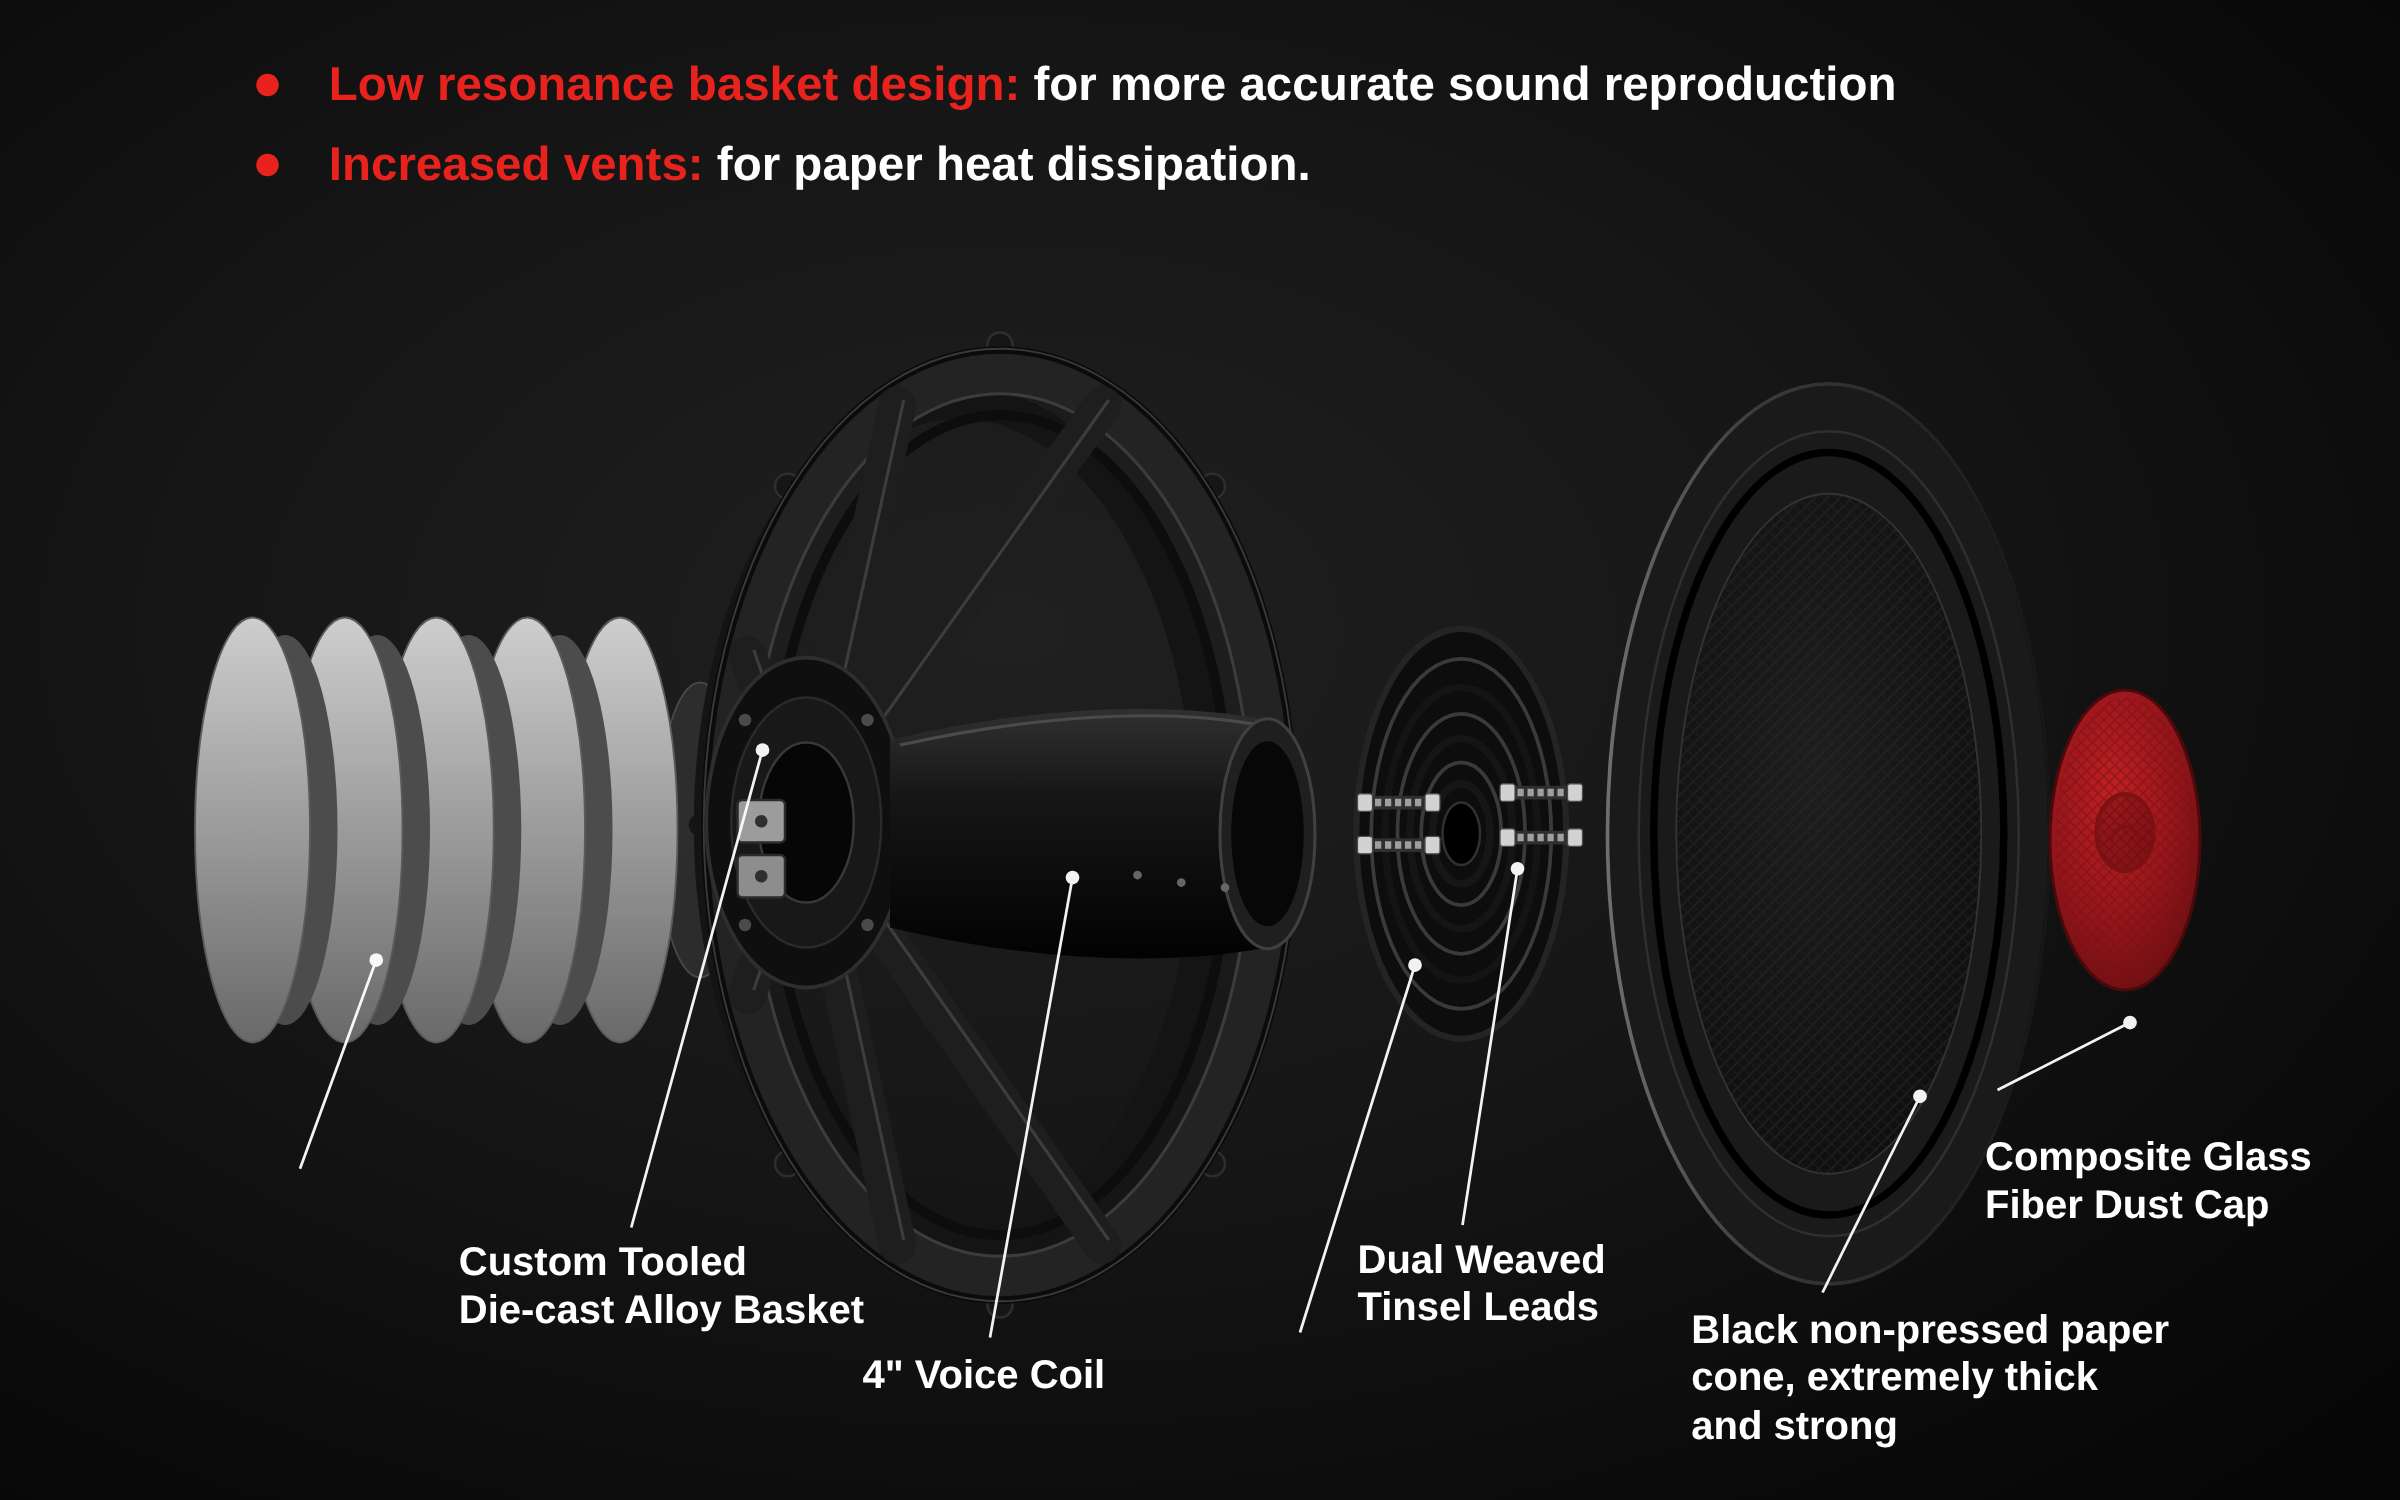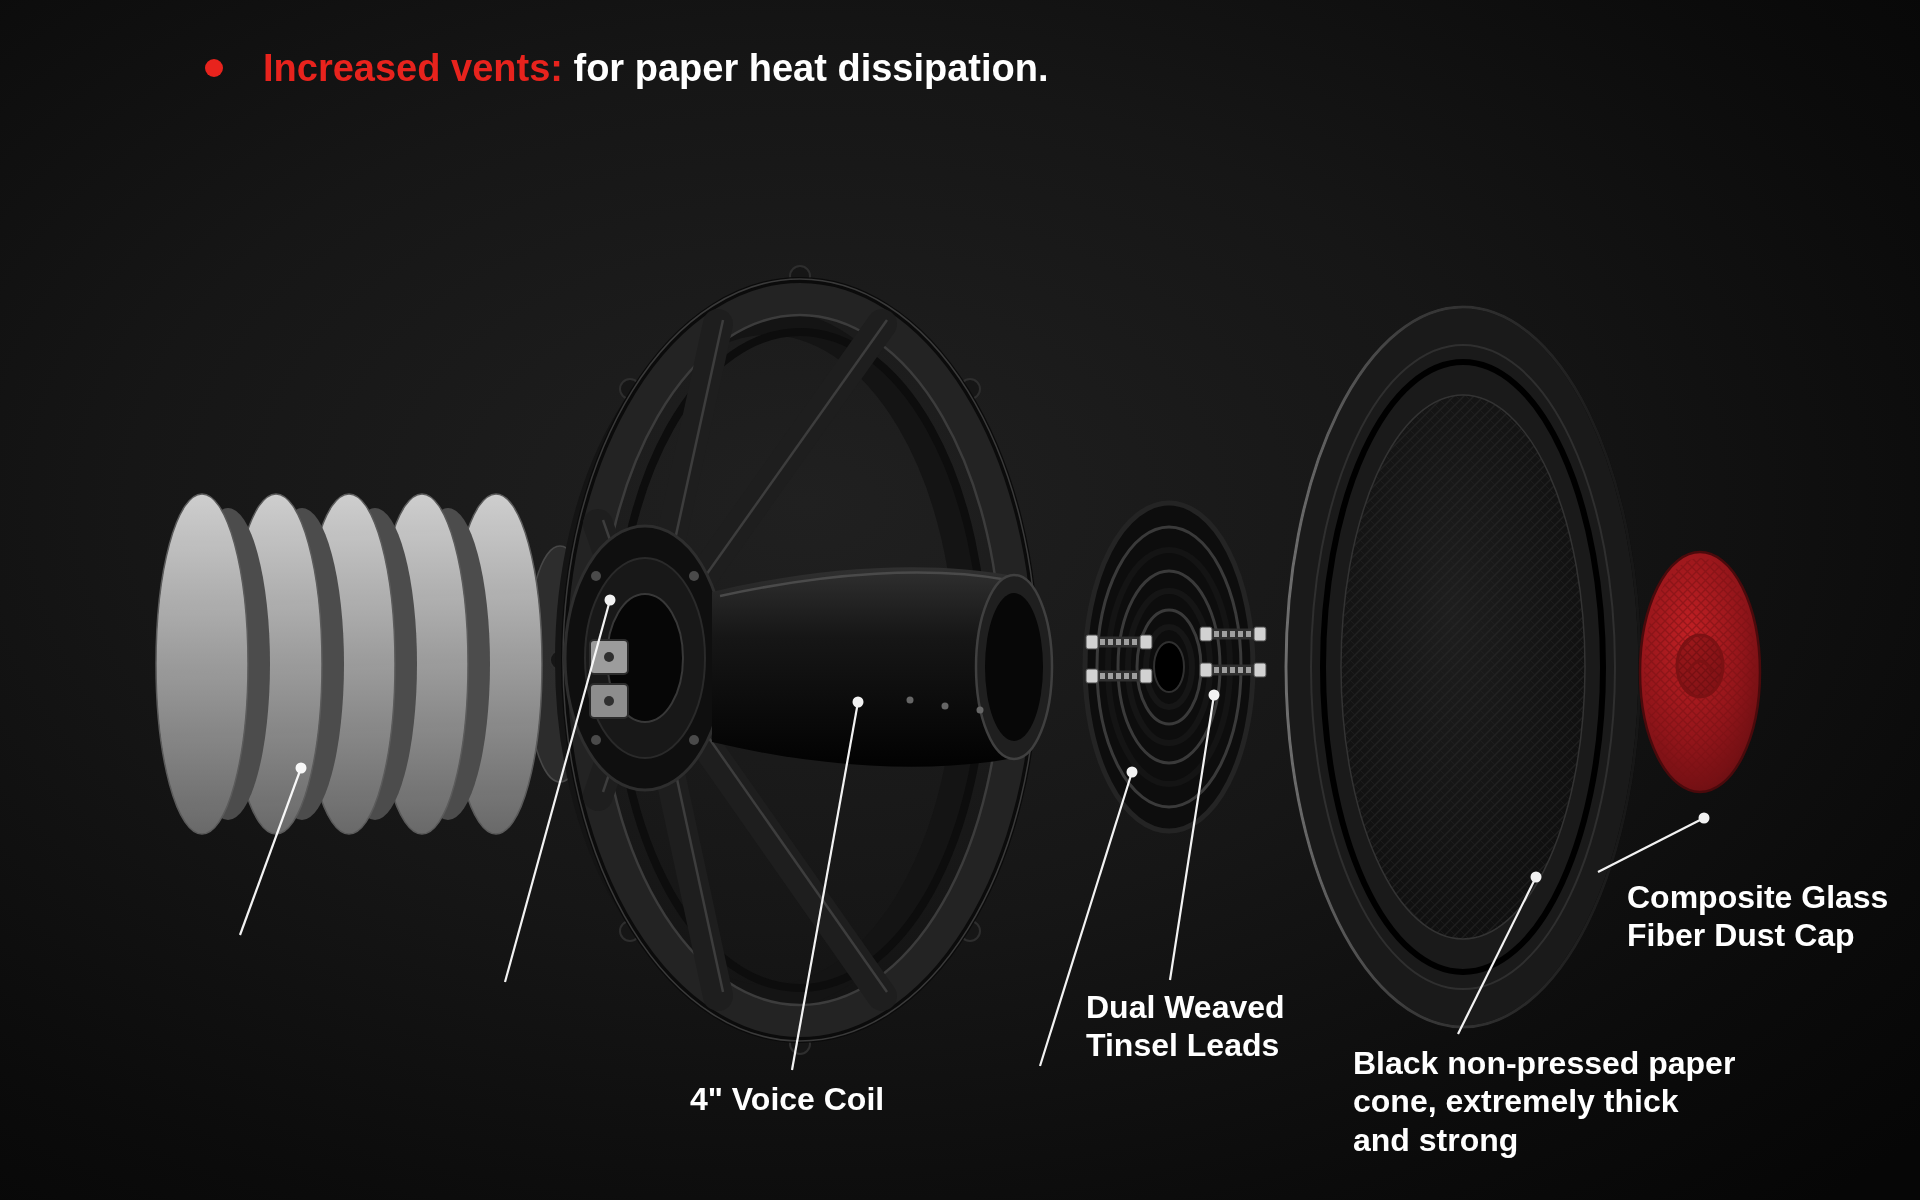--- a/index.html
+++ b/index.html
@@ -16,20 +16,25 @@
   .features .rest { color:#ffffff; }
   .diagram-svg { position:absolute; left:0; top:0; width:1920px; height:1200px; }
   .label { position:absolute; font-size:32px; font-weight:700; line-height:1.2; color:#fff; white-space:pre-line; }
 </style>
 </head>
 <body>
 
 <div class="stage">
 
   <ul class="features">
+    <li>
+      <span class="dot"></span>
+      <span class="lead">Low resonance basket design:</span>
+      <span class="rest">for more accurate sound reproduction</span>
+    </li>
     <li>
       <span class="dot"></span>
       <span class="lead">Increased vents:</span>
       <span class="rest">for paper heat dissipation.</span>
     </li>
   </ul>
 
   <svg class="diagram-svg" viewBox="0 0 1920 1200">
     <defs>
       <linearGradient id="magGrad" x1="0" y1="0" x2="0" y2="1">
@@ -206,22 +211,24 @@
         <circle cx="1132" cy="772" r="5.5" stroke="none"></circle>
       <line x1="1170" y1="980" x2="1214" y2="695"></line>
         <circle cx="1214" cy="695" r="5.5" stroke="none"></circle>
       <line x1="1458" y1="1034" x2="1536" y2="877"></line>
         <circle cx="1536" cy="877" r="5.5" stroke="none"></circle>
       <line x1="1598" y1="872" x2="1704" y2="818"></line>
         <circle cx="1704" cy="818" r="5.5" stroke="none"></circle>
     </g>
   </svg>
 
+  <div class="label" style="left:367px; top:990px;">Custom Tooled
+Die-cast Alloy Basket</div>
   <div class="label" style="left:690px; top:1080px;">4" Voice Coil</div>
   <div class="label" style="left:1086px;top:988px;">Dual Weaved
 Tinsel Leads</div>
   <div class="label" style="left:1353px;top:1044px;">Black non-pressed paper
 cone, extremely thick
 and strong</div>
-  <div class="label" style="left:1588px;top:878px;margin-left:39px;">Composite Glass
+  <div class="label" style="left:1588px;top:906px;">Composite Glass
 Fiber Dust Cap</div>
 
 </div>
 
 </body></html>

